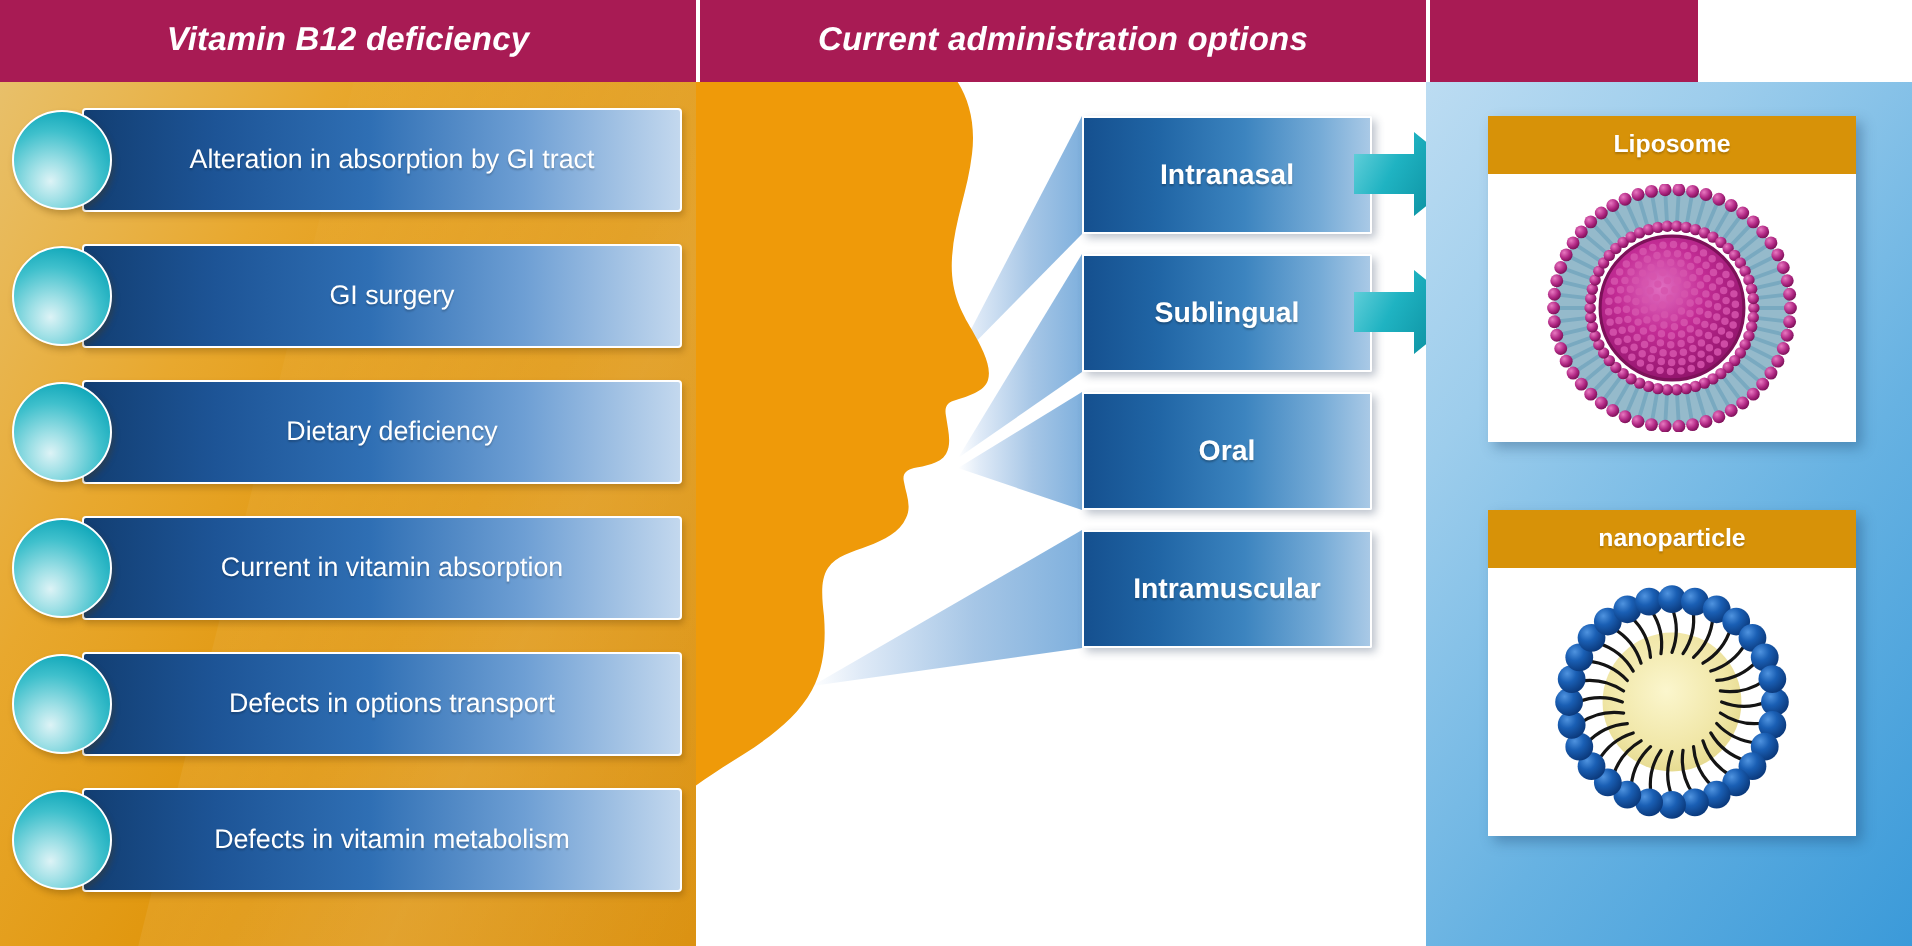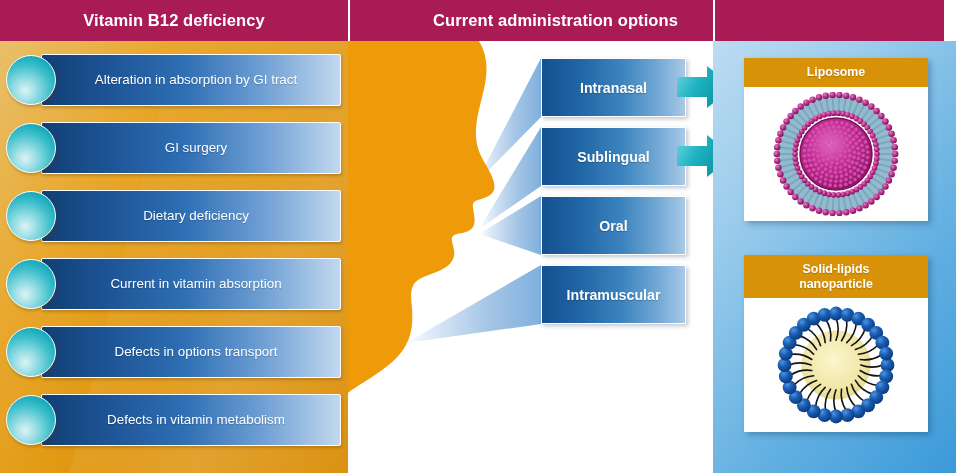--- a/index.html
+++ b/index.html
@@ -16,38 +16,39 @@
     height: 473px;
     overflow: hidden;
     background: #ffffff;
   }
 
   
   .header-bar {
     position: absolute;
     top: 0;
     left: 0;
-    width: 944px;
+    width: 849px;
     height: 41px;
     background: #a81b54;
+    font-style: italic;
   }
   .header-cell {
     position: absolute;
     top: 0;
     height: 41px;
     display: flex;
     align-items: center;
     justify-content: center;
     text-align: center;
     color: #ffffff;
     font-weight: bold;
     letter-spacing: .1px;
   }
   #hdr-left   { left: 0px;   width: 348px; font-size: 16.5px; }
-  #hdr-mid    { left: 350px; width: 363px; font-size: 16.5px; padding-left: 24px; }
+  #hdr-mid    { left: 350px; width: 363px; font-size: 16.5px; }
   #hdr-right  { left: 715px; width: 241px; font-size: 14.5px; line-height: 1.12; }
   .hdr-divider {
     position: absolute;
     top: 0;
     width: 2px;
     height: 41px;
     background: #ffffff;
   }
   #div-1 { left: 348px; }
   #div-2 { left: 713px; }
@@ -725,21 +726,20 @@
               <circle cx="162.01971297186992" cy="77.42667054050582" r="4.6" fill="url(#headGrad)"></circle>
               <circle cx="164.2209614582684" cy="84.77935253099893" r="4.6" fill="url(#headGrad)"></circle>
               <circle cx="165.55373161096824" cy="92.33786766773481" r="4.6" fill="url(#headGrad)"></circle>
             </g>
         </svg>
       </div>
     </div>
 
     <div class="np-card" style="top:214px;">
       <div class="np-title">
-        <div>Solid-lipids</div>
         <div>nanoparticle</div>
       </div>
       <div class="np-body">
         <svg width="138" height="124" viewBox="0 0 200 200">
           <defs>
             <radialGradient id="slnCore" cx="46%" cy="42%" r="62%">
               <stop offset="0%" stop-color="#fbf6cd"></stop>
               <stop offset="70%" stop-color="#f0e6a6"></stop>
               <stop offset="100%" stop-color="#e4d88c"></stop>
             </radialGradient>

